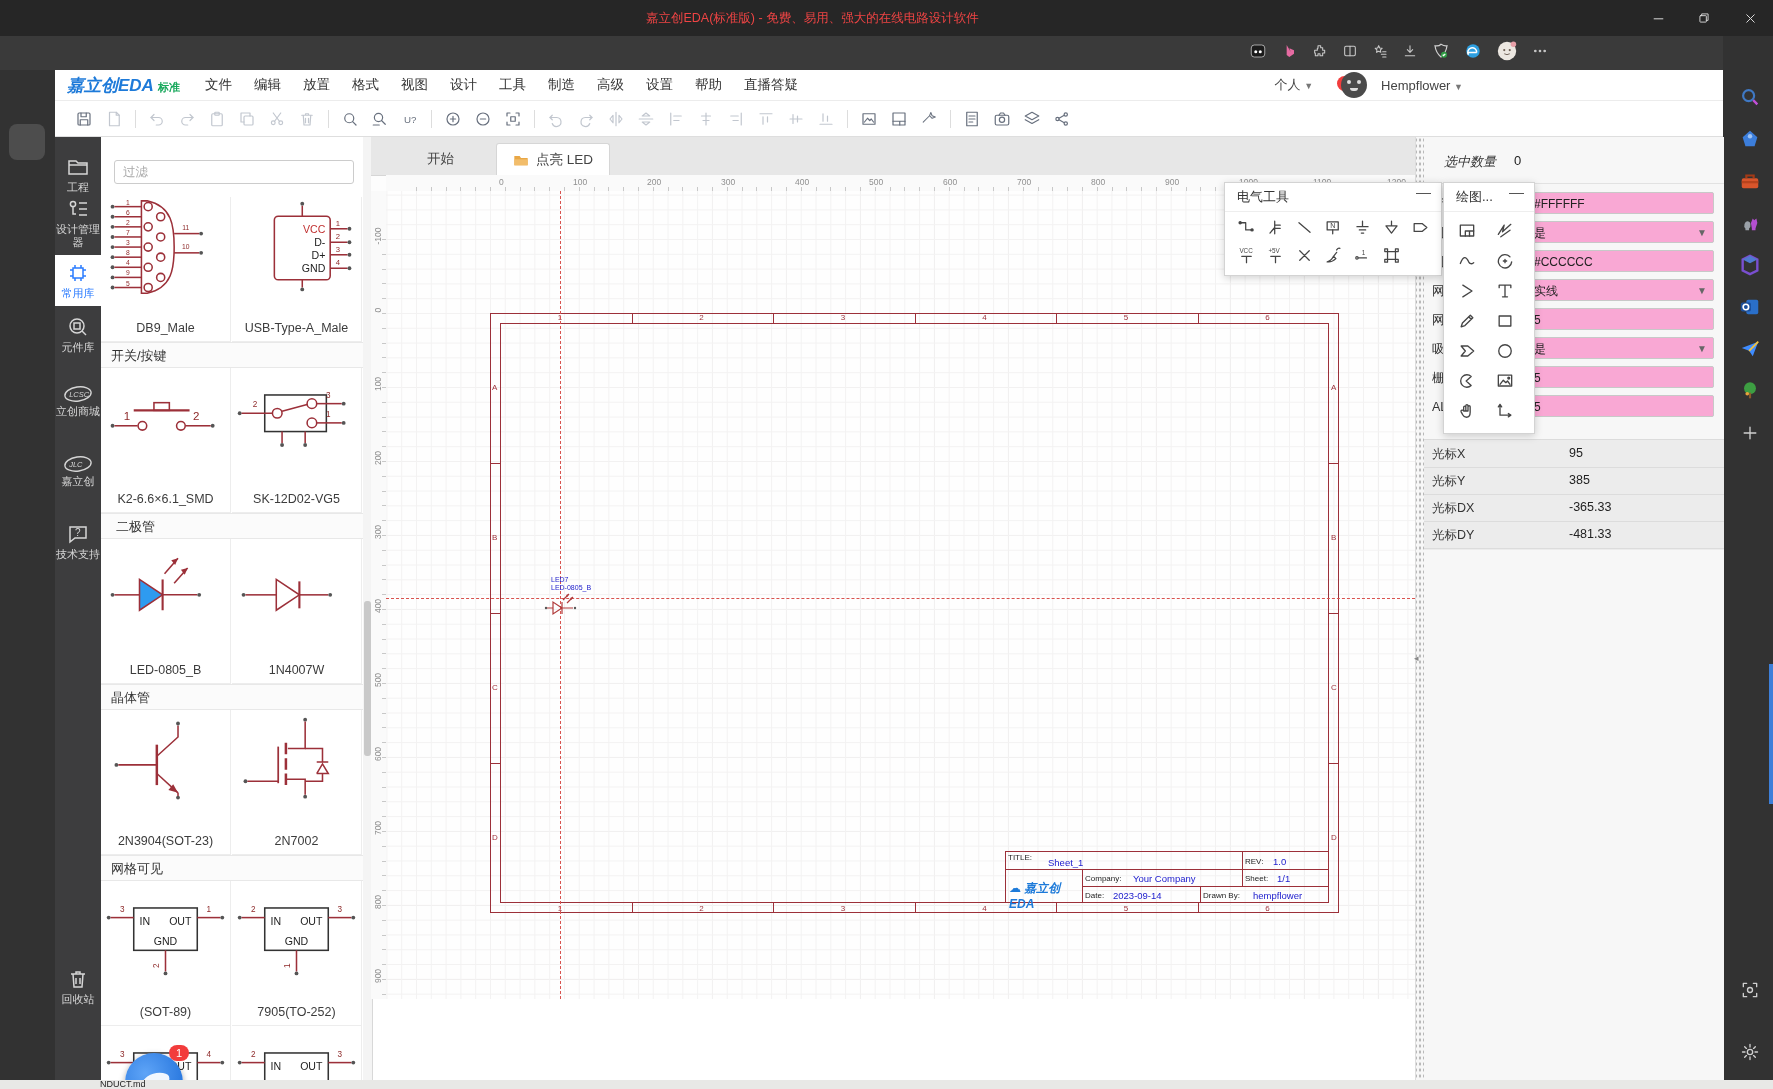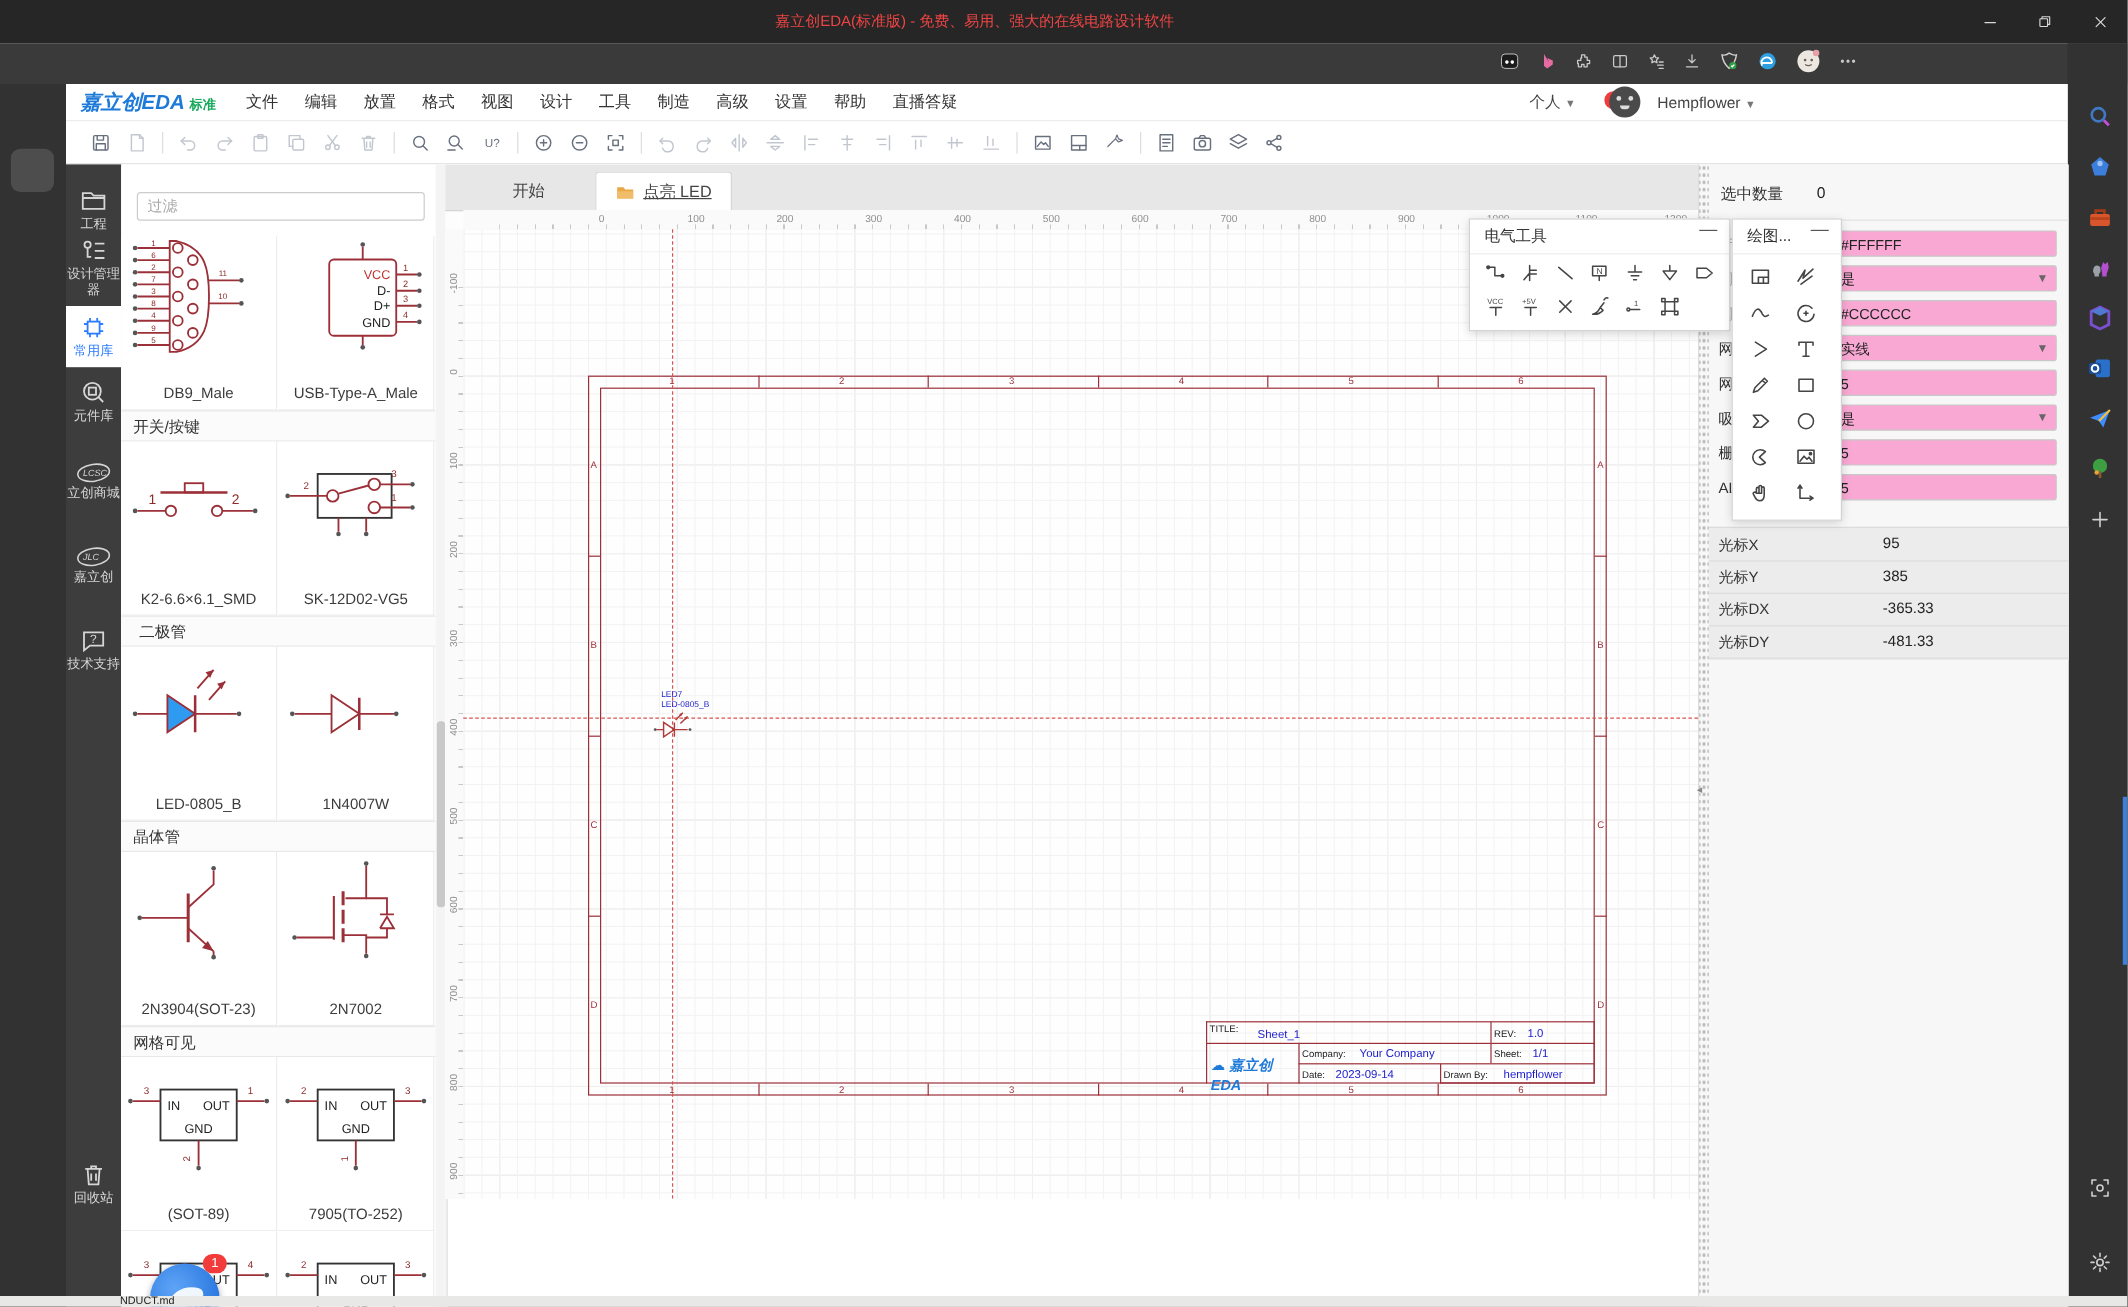--- a/index.html
+++ b/index.html
@@ -47,21 +47,21 @@
   .lib-card .lbl{position:absolute;bottom:6px;width:100%;text-align:center;font-size:12.5px;color:#3c3c3c;}
   #lib-scroll{left:262px;top:0;width:9px;height:952px;background:#f4f4f4;}
   #lib-thumb{left:1px;width:7px;background:#c9c9c9;border-radius:3px;}
   #fab{left:24px;top:916px;width:58px;height:58px;border-radius:50%;background:radial-gradient(circle at 35% 35%,#5ea4f7,#1668d6);box-shadow:0 2px 6px rgba(0,0,0,.35);}
   #fab-badge{left:68px;top:908px;min-width:16px;height:16px;border-radius:8px;background:#f23c3c;color:#fff;font-size:11px;text-align:center;line-height:16px;padding:0 2px;}
   .badge{background:#f23c3c;color:#fff;font-size:10.5px;border-radius:8px;min-width:15px;height:15px;line-height:15px;text-align:center;padding:0 2px;}
   
   #canvas{left:316px;top:67px;width:1044px;height:862px;background:#fdfdfd;overflow:hidden;}
   #tabbar{left:0;top:0;width:1044px;height:38px;background:#e7e7e7;border-bottom:1px solid #d6d6d6;}
   .ctab{position:absolute;top:6px;height:32px;display:flex;align-items:center;gap:7px;font-size:13.5px;color:#444;padding:0 16px;}
-  .ctab.active{background:#fff;border:1px solid #d6d6d6;border-bottom:none;border-radius:3px 3px 0 0;text-decoration:underline;}
+  .ctab.active{background:#fff;border:1px solid #d6d6d6;border-bottom:none;border-radius:3px 3px 0 0;}
   #hruler{left:15px;top:38px;width:1029px;height:16px;background:#fafafa;border-bottom:1px solid #e0e0e0;
      background-image:repeating-linear-gradient(90deg,#c8c8c8 0 1px,transparent 1px 14.8px);background-size:100% 4px;background-position:30px 100%;background-repeat:no-repeat;overflow:hidden;}
   #vruler{left:0;top:54px;width:15px;height:898px;background:#fafafa;border-right:1px solid #e0e0e0;
      background-image:repeating-linear-gradient(#c8c8c8 0 1px,transparent 1px 14.8px);background-size:4px 100%;background-position:100% 48px;background-repeat:no-repeat;overflow:hidden;}
   .rnum{position:absolute;font-size:8.5px;color:#8f8f8f;}
   #grid{left:15px;top:54px;width:1029px;height:898px;background:#fefefe;
     background-image:linear-gradient(#f3f2f2 1px,transparent 1px),linear-gradient(90deg,#f3f2f2 1px,transparent 1px),linear-gradient(#e4e2e2 1px,transparent 1px),linear-gradient(90deg,#e4e2e2 1px,transparent 1px);
     background-size:14.8px 14.8px,14.8px 14.8px,74px 74px,74px 74px;background-position:30px 48px;}
   .sheetline{position:absolute;border:1px solid #9c3039;}
   .smark{position:absolute;font-size:8px;color:#9c3039;}
@@ -975,21 +975,21 @@
             <span class="abs val" style="left:52px;top:3px;">hempflower</span>
           </div>
         </div>
 
     </div>
 
     <div class="abs" id="props">
       <div class="abs" id="props-gutter"></div>
       <span class="abs" style="left:-2px;top:516px;color:#888;font-size:9px;">◂</span>
       <div class="abs" id="sel-row">
-        <span class="abs" style="left:10px;top:16px;">选中数量</span>
+        <span class="abs" style="left:20px;top:16px;font-style:italic;">选中数量</span>
         <span class="abs" style="left:90px;top:16px;color:#222;">0</span>
       </div>
       <div id="prop-rows">
           <div class="prow" style="top: 52px;">
             <span class="plabel">背景色</span>
             <div class="pctrl">#FFFFFF</div>
           </div>
           <div class="prow" style="top: 81px;">
             <span class="plabel">网格可见</span>
             <div class="pctrl">是<span class="chev">▼</span></div>

